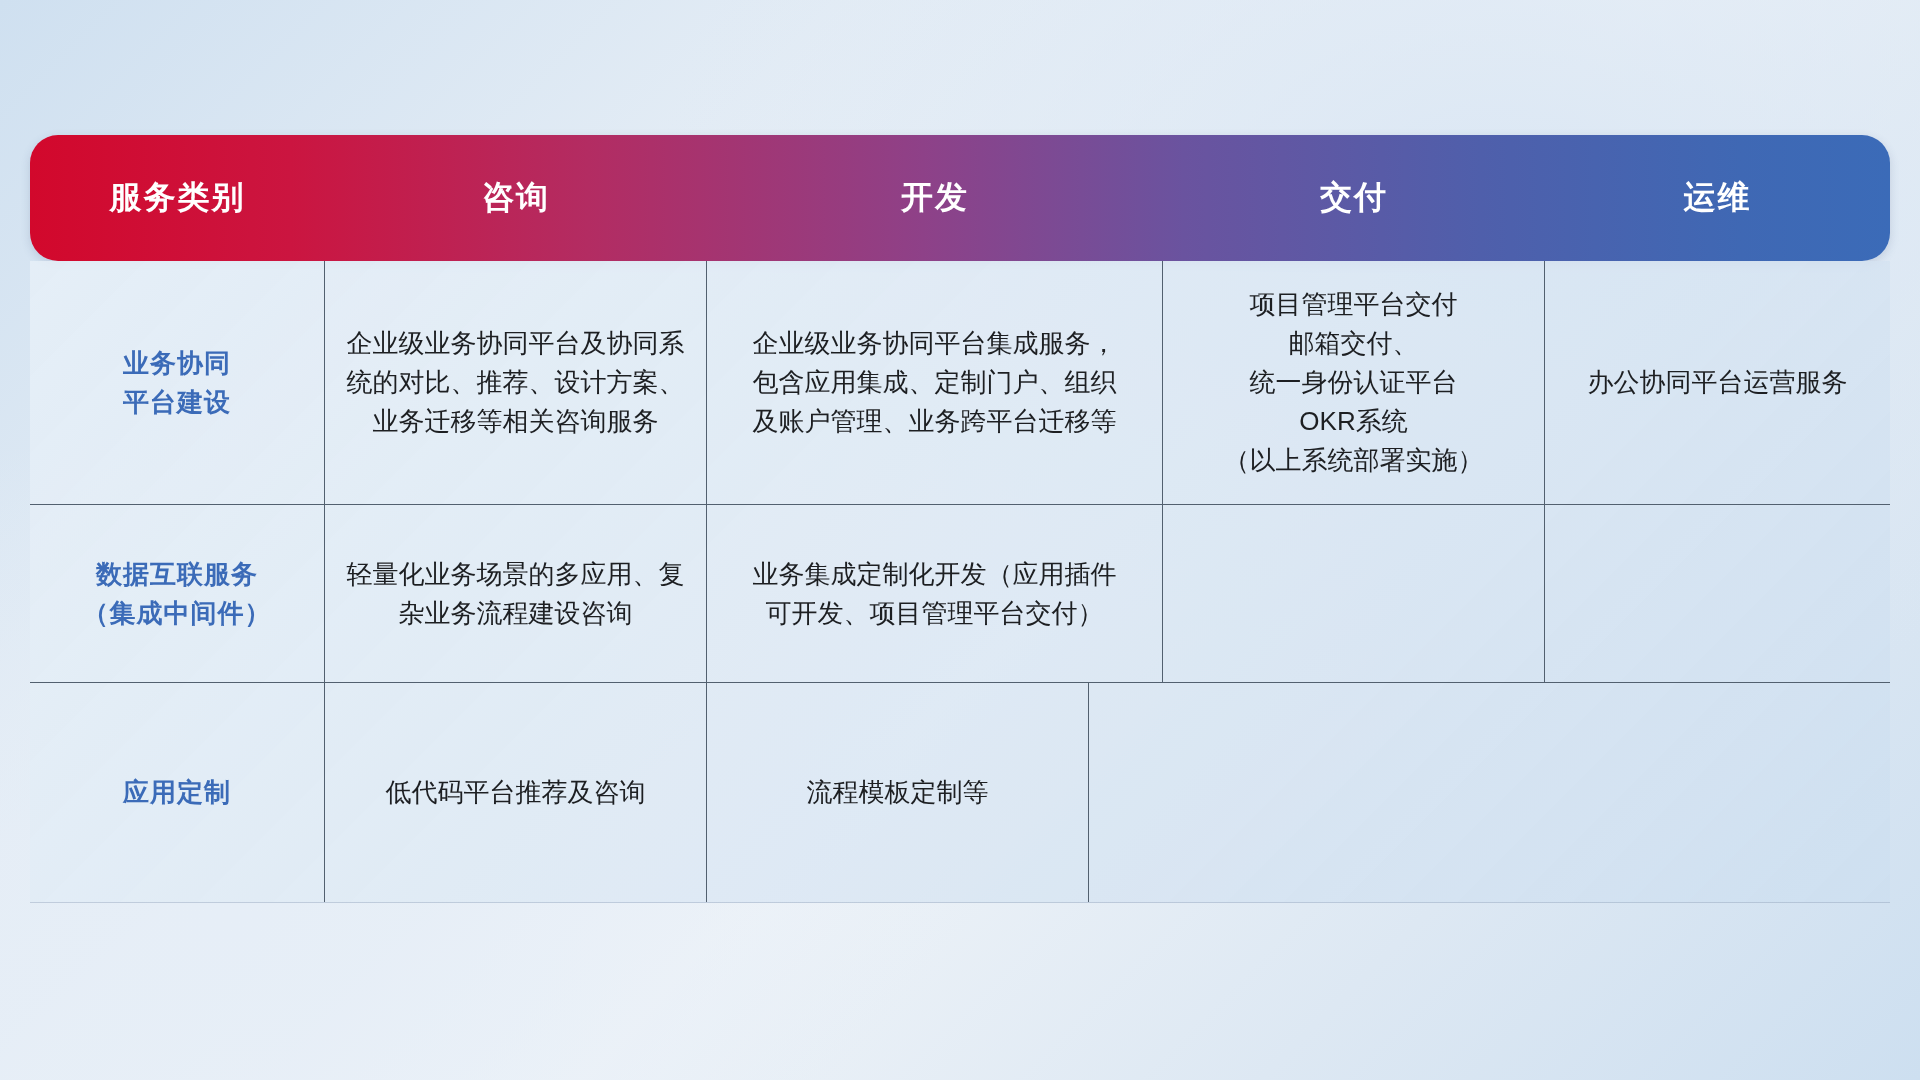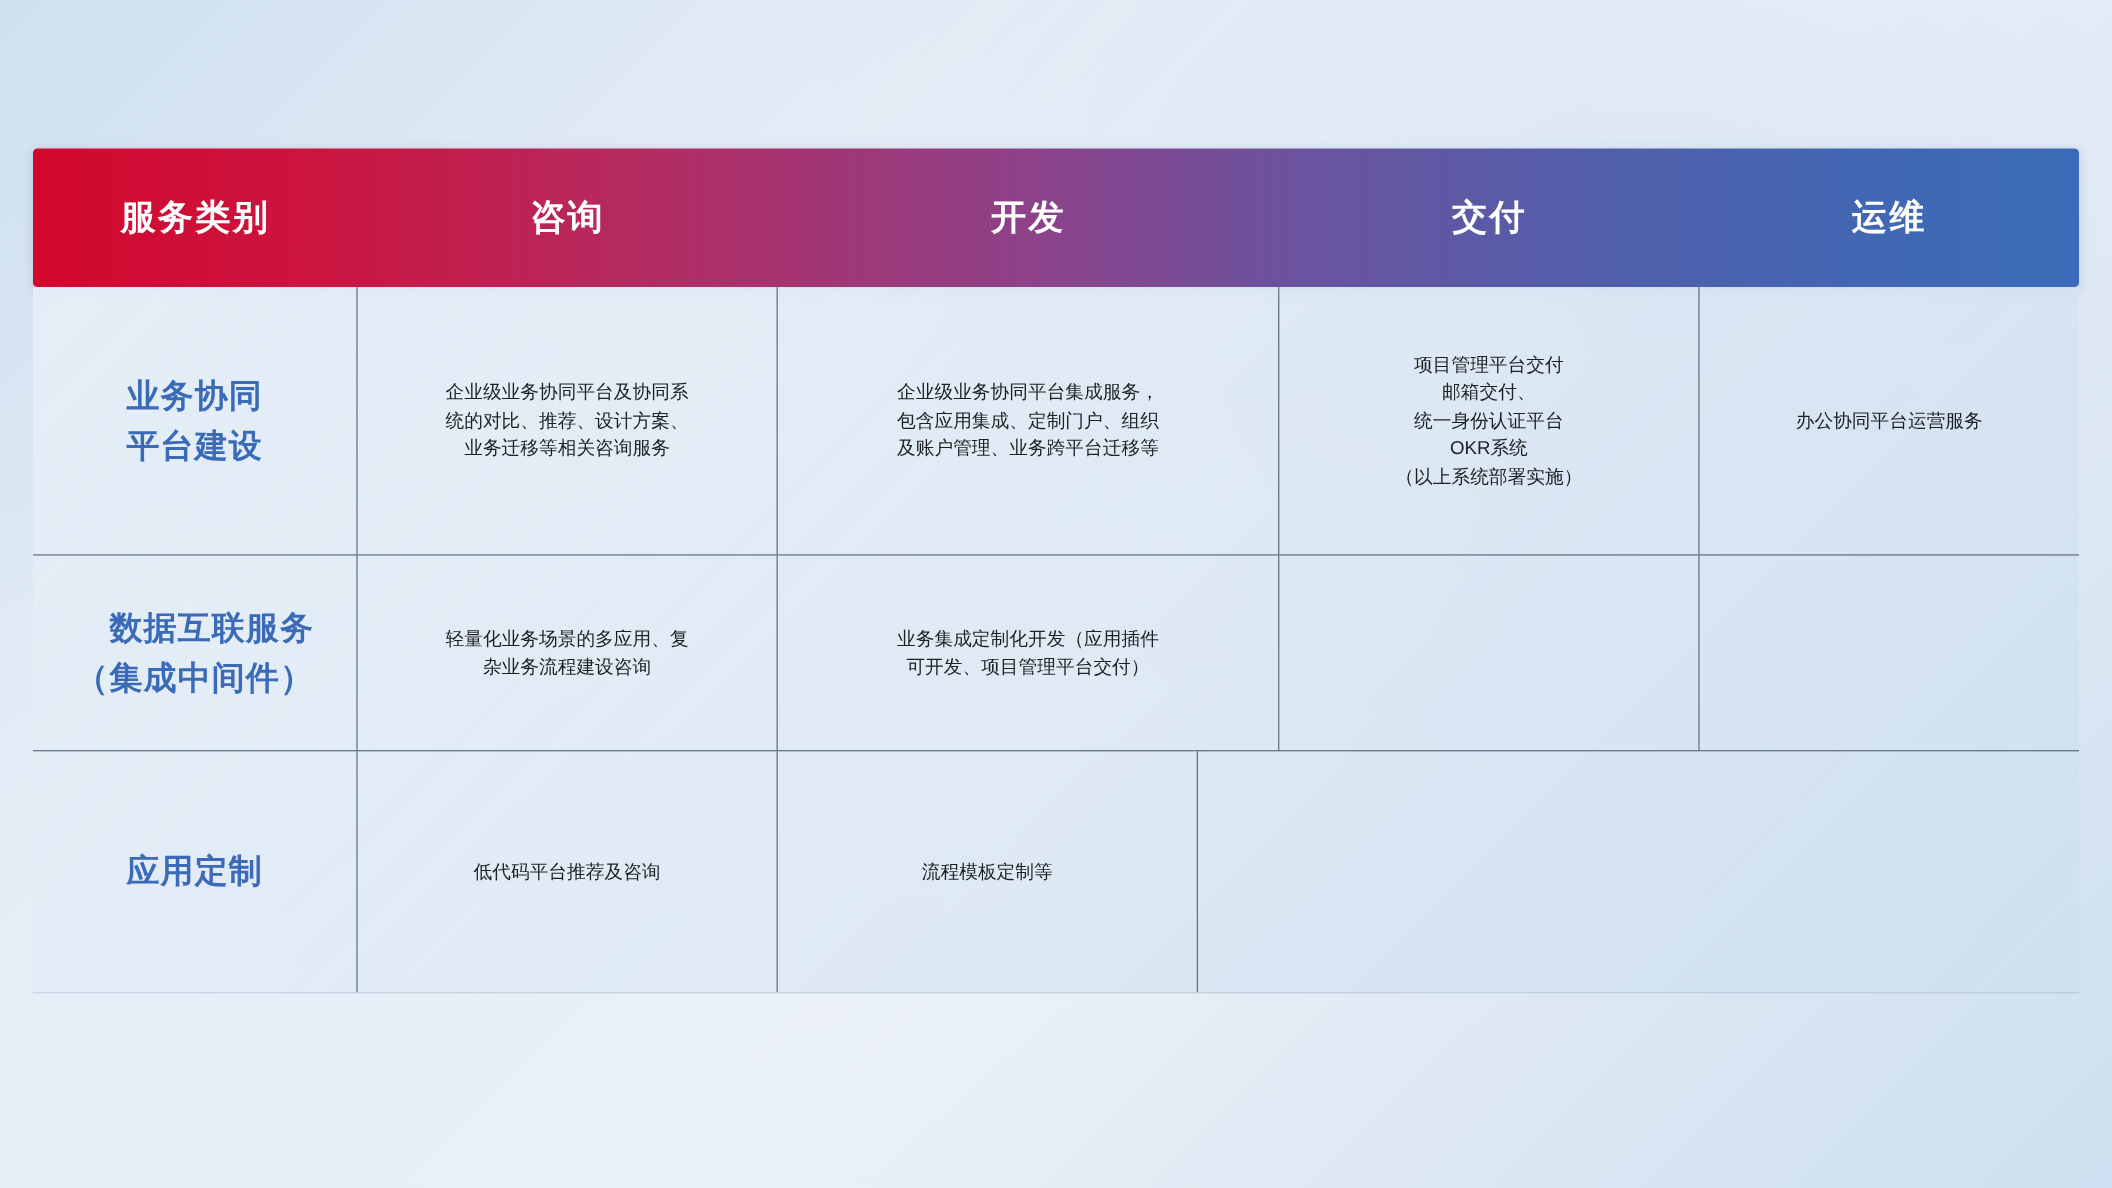--- a/index.html
+++ b/index.html
@@ -30,21 +30,21 @@
     left: 30px;
     top: 135px;
     width: 1860px;
     border-radius: 6px;
   }
 
   
   .tbl-header {
     display: flex;
     height: 126px;
-    border-radius: 4px;
+    border-radius: 28px;
     overflow: hidden;
     background: linear-gradient(90deg,
         #d2082c 0%,
         #cb1540 14%,
         #b32c62 30%,
         #8e4188 48%,
         #6a539f 62%,
         #4f5fab 78%,
         #3f68b4 92%,
         #3b6bb8 100%);
@@ -79,34 +79,33 @@
   .row:last-child { border-bottom: none; }
 
   .cell {
     box-sizing: border-box;
     display: flex;
     align-items: center;
     justify-content: center;
     text-align: center;
     padding: 14px 18px;
     border-right: 1px solid #52606f;
-    font-size: 17px;
+    font-size: 26px;
     line-height: 1.5;
     color: #1d1f22;
     white-space: pre-line;
   }
   .cell:last-child { border-right: none; }
 
   .cell.cat {
     color: #3b6bb8;
     font-weight: bold;
-    font-size: 30px;
+    font-size: 26px;
     letter-spacing: 1px;
     border-right: 1px solid #52606f;
-    text-align: right;
   }
 
   .row.r1 { height: 243px; }
   .row.r2 { height: 177px; }
   .row.r3 { height: 219px; }
 
   
   .c0 { width: 295px; }
   .c1 { width: 382px; }
   .c2 { width: 456px; }

